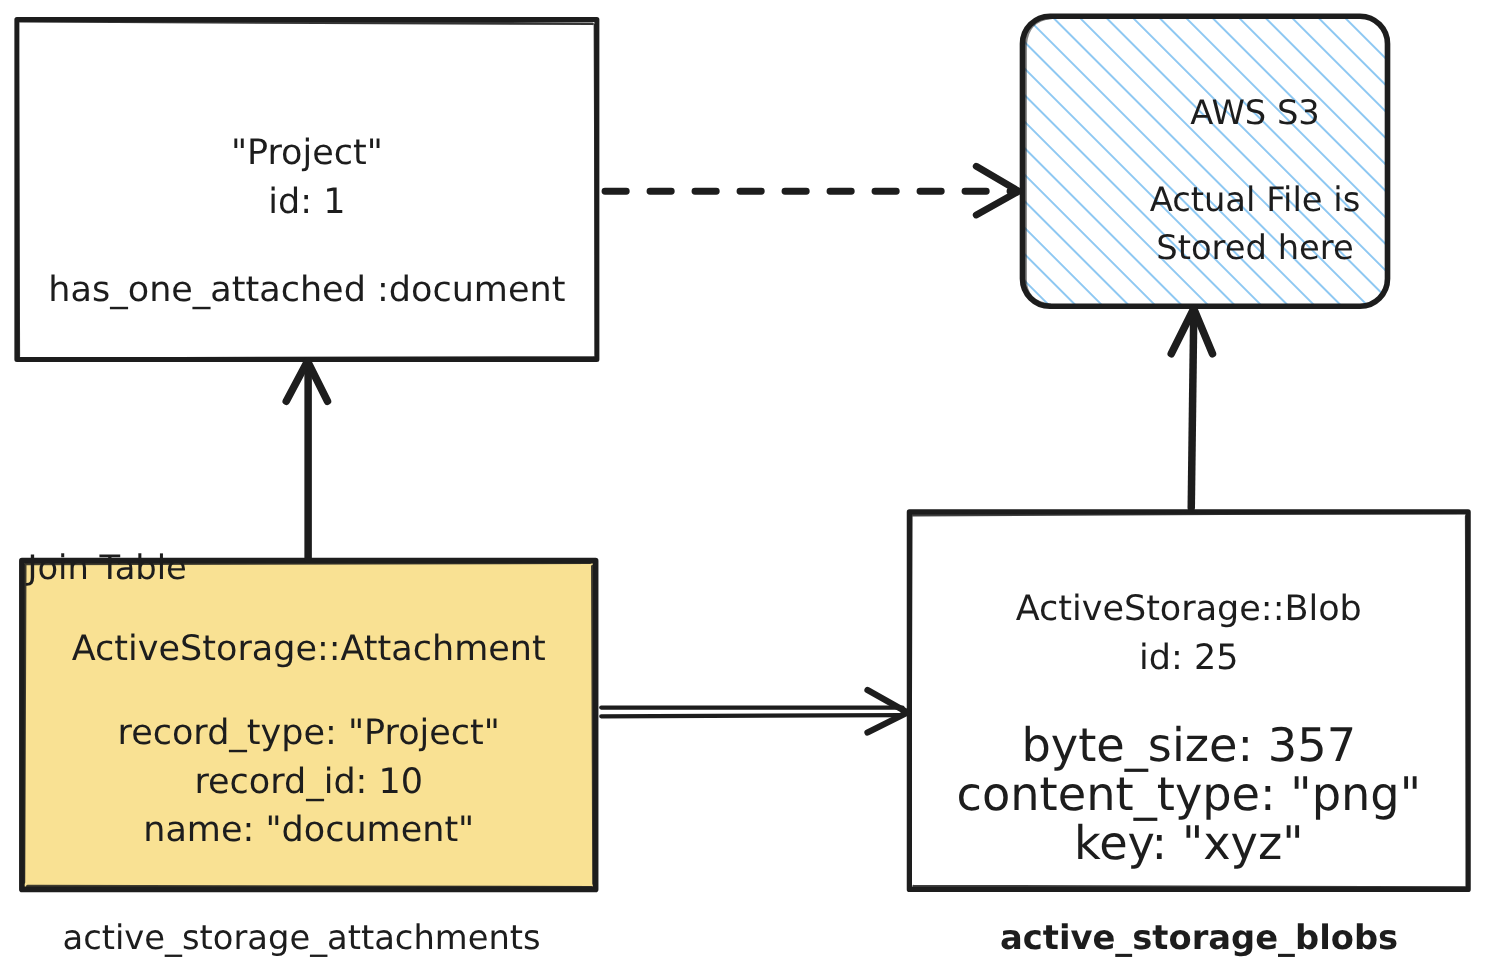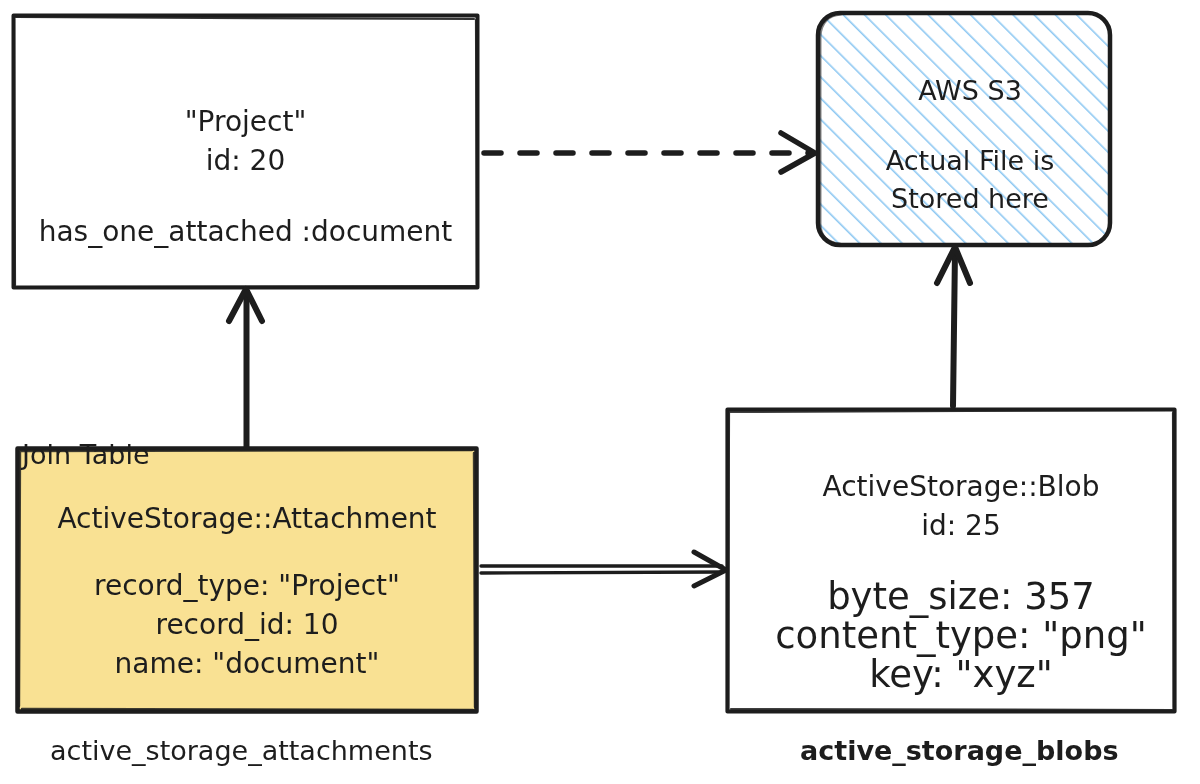--- a/index.html
+++ b/index.html
@@ -51,21 +51,21 @@
     margin-top: 50px;
   }
   #project-text .assoc-block {
     font-size: 28px;
     line-height: 39px;
     margin-top: 32px;
   }
 
   
   #s3-text {
-    left: 824px;
+    left: 858px;
     top: 13px;
     width: 292px;
     height: 232px;
   }
   #s3-text .title-block {
     font-size: 27px;
     line-height: 38px;
     margin-top: 32px;
   }
   #s3-text .body-block {
@@ -92,21 +92,20 @@
     line-height: 39px;
     margin-top: 28px;
   }
 
   
   #blob-text {
     left: 727px;
     top: 409px;
     width: 448px;
     height: 303px;
-    padding-left: 10px;
   }
   #blob-text .title-block {
     font-size: 28px;
     line-height: 39px;
     margin-top: 40px;
   }
   #blob-text .attrs-block {
     font-size: 37px;
     line-height: 39px;
     margin-top: 32px;
@@ -197,21 +196,21 @@
 
     <g>
       <line x1="953" y1="406" x2="955" y2="250" stroke="#1d1d1d" stroke-width="6" stroke-linecap="round"></line>
       <path d="M 937 283 L 955 247 L 970 283" fill="none" stroke="#1d1d1d" stroke-width="6" stroke-linecap="round" stroke-linejoin="round"></path>
     </g>
   </svg>
 
   <div class="node-text" id="project-text">
     <div class="title-block">
       <div class="line">"Project"</div>
-      <div class="line">id: 20</div>
+      <div class="line">id: 1</div>
     </div>
     <div class="assoc-block">
       <div class="line">has_one_attached :document</div>
     </div>
   </div>
 
   <div class="node-text" id="s3-text">
     <div class="title-block">
       <div class="line">AWS S3</div>
     </div>

